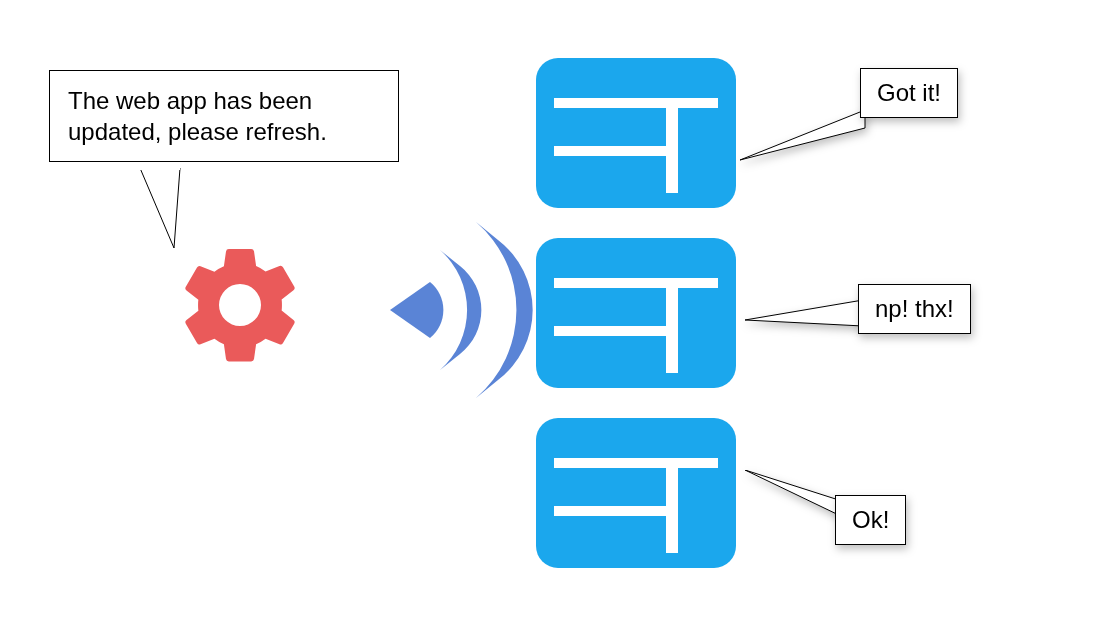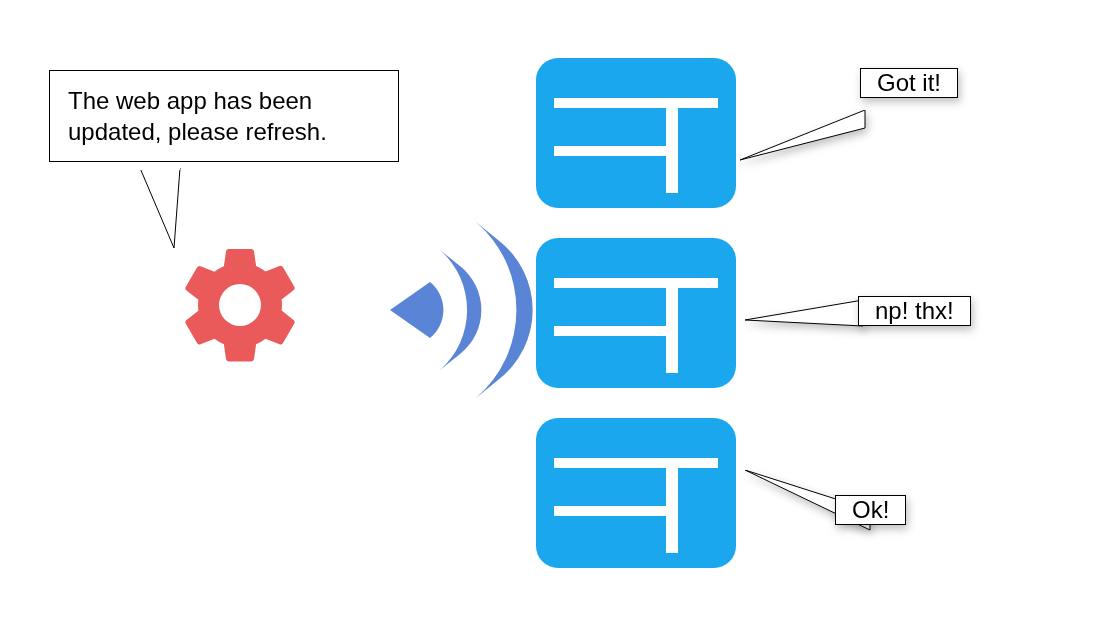--- a/index.html
+++ b/index.html
@@ -55,21 +55,21 @@
     height: 150px;
     margin-bottom: 30px;
     position: relative;
   }
 
   
   .reply {
     position: absolute;
     background: #fff;
     border: 1px solid #000;
-    padding: 0 16px;
+    padding: 10px 16px;
     font-size: 24px;
     color: #000;
     white-space: nowrap;
     filter: drop-shadow(2px 4px 4px rgba(0,0,0,0.25));
   }
   .reply-tail {
     position: absolute;
     filter: drop-shadow(2px 4px 4px rgba(0,0,0,0.25));
   }
 </style>
@@ -129,21 +129,21 @@
 <svg class="reply-tail" style="left:740px; top:110px;" width="130" height="60">
   <polygon points="0,50 125,0 125,18" fill="#fff" stroke="#000" stroke-width="1"></polygon>
 </svg>
 <div class="reply" style="left:860px; top:68px;">
   <span>Got it!</span>
 </div>
 
 <svg class="reply-tail" style="left:745px; top:300px;" width="120" height="40">
   <polygon points="0,20 118,0 118,26" fill="#fff" stroke="#000" stroke-width="1"></polygon>
 </svg>
-<div class="reply" style="left:858px; top:296px;text-align:center;">
+<div class="reply" style="left:858px; top:284px;text-align:center;">
   <span>np! thx!</span>
 </div>
 
 <svg class="reply-tail" style="left:745px; top:470px;" width="130" height="70">
   <polygon points="0,0 125,40 125,60" fill="#fff" stroke="#000" stroke-width="1"></polygon>
 </svg>
 <div class="reply" style="left:835px; top:495px;">
   <span>Ok!</span>
 </div>
 

